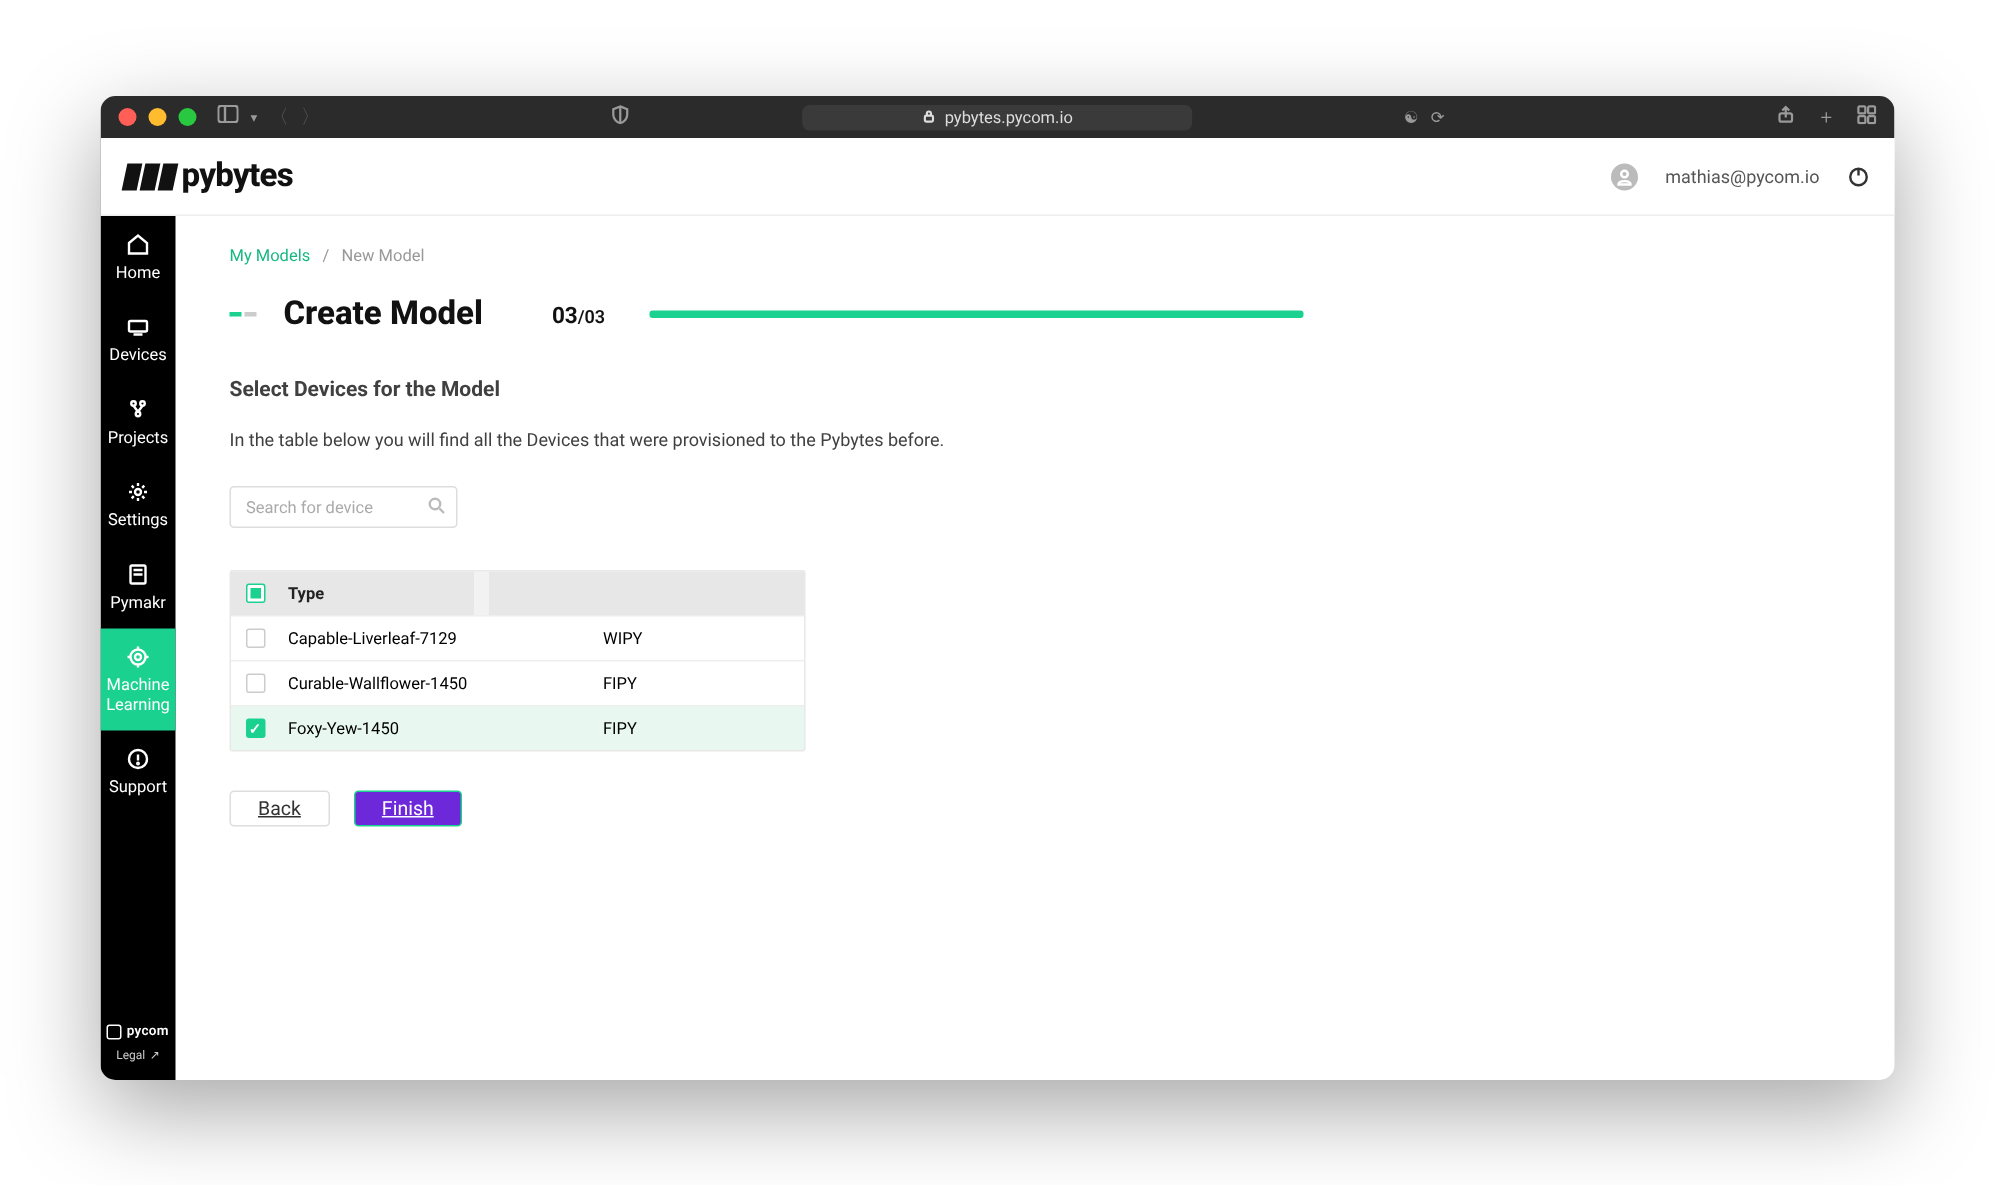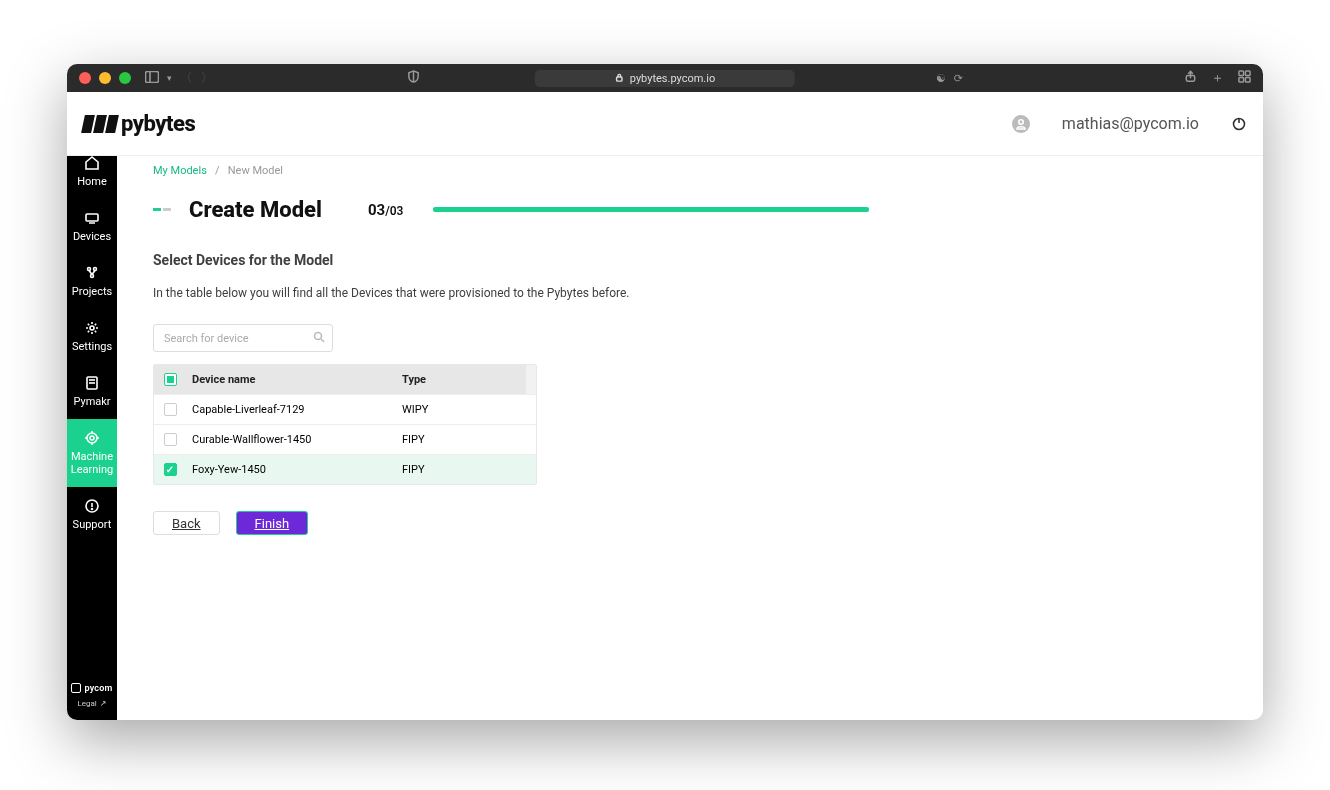--- a/index.html
+++ b/index.html
@@ -11,25 +11,25 @@
 .dot.r { background: #ff5f57; } .dot.y { background: #febc2e; } .dot.g { background: #28c840; }
 .bar-icons-left { display:flex; align-items:center; gap:8px; margin-left:14px; color:#9a9a9a; font-size:13px; }
 .bar-icons-left .nav-disabled { color:#555; }
 .url-center { position:absolute; left:50%; transform:translateX(-50%); display:flex; align-items:center; color:#ddd; font-size:12px; gap:4px; }
 .url-pill { background:#3a3a3a; border-radius:5px; padding:2px 80px; display:flex; align-items:center; gap:6px; font-size:11px; }
 .shield { position:absolute; left:340px; color:#9a9a9a; font-size:12px; }
 .bar-right { position:absolute; right:12px; display:flex; gap:14px; color:#9a9a9a; font-size:13px; align-items:center; }
 .url-right-icons { position:absolute; right:300px; display:flex; gap:8px; color:#9a9a9a; font-size:11px; align-items:center; }
 
 .app { display:flex; height: calc(100% - 28px); }
-.topbar { position:absolute; top:28px; left:0; right:0; height:64px; background:#fff; border-bottom:1px solid #eee; display:flex; align-items:center; padding:0 16px; z-index:5; }
+.topbar { position:absolute; top:28px; left:0; right:0; height:52px; background:#fff; border-bottom:1px solid #eee; display:flex; align-items:center; padding:0 16px; z-index:5; }
 .logo { font-weight:800; font-size:22px; letter-spacing:-0.5px; color:#111; display:flex; align-items:center; gap:4px; }
 .logo .mark { display:inline-flex; gap:2px; }
 .logo .mark span { width:10px; height:18px; background:#111; transform: skewX(-12deg); }
-.topbar-right { margin-left:auto; display:flex; align-items:center; gap:32px; color:#555; font-size:16px; }
+.topbar-right { margin-left:auto; display:flex; align-items:center; gap:18px; color:#555; font-size:12px; }
 .avatar { width:18px; height:18px; border-radius:50%; background:#bbb; display:inline-flex; align-items:center; justify-content:center; color:#fff; font-size:10px; }
 .power { width:16px; height:16px; color:#333; }
 
 .sidebar { width:50px; background:#000; color:#fff; display:flex; flex-direction:column; padding-top:52px; }
 .nav-item { display:flex; flex-direction:column; align-items:center; justify-content:center; padding:11px 16px; font-size:11px; gap:5px; cursor:pointer; text-align:center; line-height:1.1; }
 .nav-item.active { background:#1bd18f; }
 .nav-item svg, .nav-item .icon { width:16px; height:16px; }
 .sidebar-bottom { margin-top:auto; padding:10px 4px 12px; display:flex; flex-direction:column; align-items:center; gap:6px; }
 .pycom-logo { font-size:9px; font-weight:600; letter-spacing:0.2px; display:flex; align-items:center; gap:3px; }
 .pycom-logo::before { content:""; width:8px; height:8px; border:1.5px solid #fff; border-radius:2px; display:inline-block; }
@@ -43,21 +43,21 @@
 .title-dash span:first-child { width:10px; height:3px; background:#1bd18f; }
 .title-dash span:last-child { width:10px; height:3px; background:#ccc; }
 .title { font-size:22px; font-weight:800; color:#111; }
 .step { font-size:15px; font-weight:700; color:#111; margin-left:28px; }
 .step small { font-size:12px; font-weight:600; }
 .progress { height:5px; background:#1bd18f; flex:0 0 436px; border-radius:2px; margin-left:12px; }
 
 .section-title { font-size:14px; font-weight:700; color:#404040; margin-bottom:18px; }
 .desc { font-size:12px; color:#404040; margin-bottom:24px; }
 
-.search { position:relative; width:180px; margin-bottom:12px; }
+.search { position:relative; width:152px; margin-bottom:28px; }
 .search input { width:100%; height:28px; border:1px solid #ddd; border-radius:3px; padding:0 28px 0 10px; font-size:11px; color:#555; }
 .search input::placeholder { color:#aaa; }
 .search .sicon { position:absolute; right:8px; top:7px; color:#bbb; font-size:12px; }
 
 .table { width:384px; border:1px solid #e8e8e8; border-radius:2px; font-size:11px; }
 .table-header { display:flex; background:#e7e7e7; font-weight:700; color:#222; }
 .table-row { display:flex; border-top:1px solid #eee; align-items:center; }
 .table-row.selected { background:#e8f8f0; }
 .cell-check { width:32px; display:flex; align-items:center; justify-content:center; padding:8px 0; }
 .cell-name { flex:1; padding:8px 6px; }
@@ -263,21 +263,20 @@
               <line x1="8" y1="8" x2="11" y2="11"></line>
             </svg>
         </span>
       </div>
 
       <div class="table">
         <div class="table-header">
           <div class="cell-check">
             <span class="cbox ind"></span>
           </div>
-          <div class="cell-name">Device name</div>
           <div class="cell-type">Type</div>
           <div class="cell-scroll"></div>
         </div>
         <div class="table-row">
           <div class="cell-check">
               <span class="cbox"></span>
             </div>
           <div class="cell-name">Capable-Liverleaf-7129</div>
           <div class="cell-type">WIPY</div>
           <div class="cell-scroll"></div>

